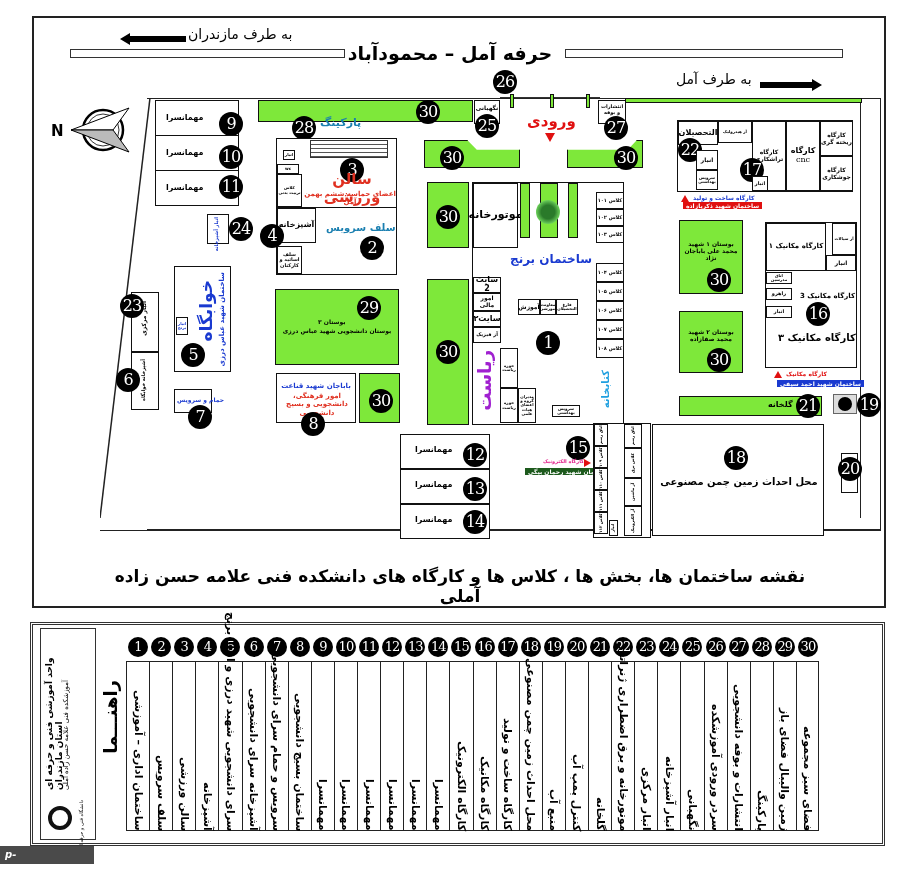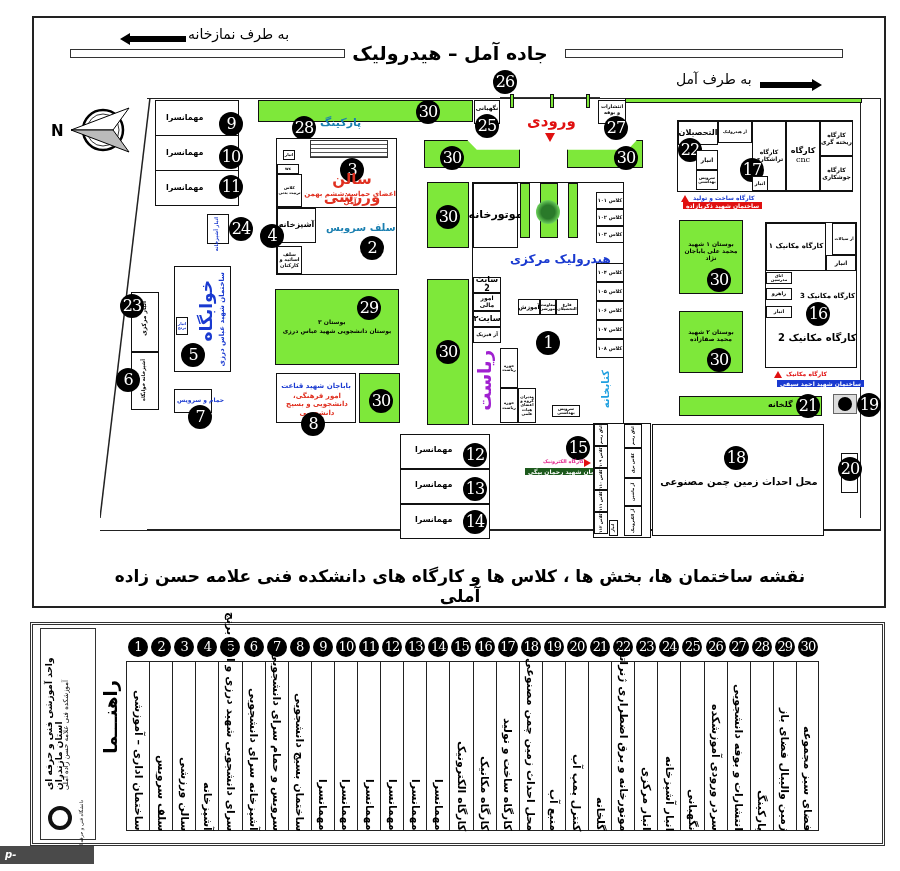--- a/index.html
+++ b/index.html
@@ -14,29 +14,29 @@
 .room{position:absolute;border:1px solid #111;background:#fff;font-size:6px;font-weight:bold;direction:rtl;display:flex;align-items:center;justify-content:center;text-align:center;line-height:1.1}
 .legend-col{position:absolute;top:661px;height:170px;border-left:1px solid #222;display:flex;justify-content:center;padding-top:6px}
 .legend-col span{writing-mode:vertical-rl;font-size:11px;font-weight:bold;direction:rtl;white-space:nowrap}
 .legend-num{position:absolute;top:637px;width:20px;height:20px;border-radius:50%;background:#000;color:#fff;font-family:"DejaVu Serif",serif;font-size:13px;line-height:20px;text-align:center;letter-spacing:-1px}
 </style>
 </head>
 <body>
 
 <div class="abs frame" style="left:32px;top:16px;width:854px;height:592px;"></div>
 
-<div class="abs" style="left:340px;top:42px;width:220px;text-align:center;font-size:19px;font-weight:bold;direction:rtl;">جاده آمل – هیدرولیک</div>
+<div class="abs" style="left:340px;top:42px;width:220px;text-align:center;font-size:19px;font-weight:bold;direction:rtl;">حرفه آمل – محمودآباد</div>
 <div class="abs" style="left:70px;top:49px;width:275px;height:9px;border:1px solid #333;"></div>
 <div class="abs" style="left:565px;top:49px;width:278px;height:9px;border:1px solid #333;"></div>
 <div class="abs" style="left:120px;top:30px;width:66px;height:12px;">
   <svg width="66" height="12">
       <polygon points="0,6 10,0 10,3 66,3 66,9 10,9 10,12" fill="#000"></polygon>
     </svg>
 </div>
-<div class="abs" style="left:188px;top:26px;font-size:14px;direction:rtl;">به طرف نمازخانه</div>
+<div class="abs" style="left:188px;top:26px;font-size:14px;direction:rtl;">به طرف مازندران</div>
 <div class="abs" style="left:676px;top:71px;font-size:14px;direction:rtl;">به طرف آمل</div>
 <div class="abs" style="left:760px;top:76px;width:62px;height:12px;">
   <svg width="62" height="12">
       <polygon points="62,6 52,0 52,3 0,3 0,9 52,9 52,12" fill="#000"></polygon>
     </svg>
 </div>
 
 <div class="abs" style="left:45px;top:100px;width:90px;height:60px;">
   <svg width="90" height="60" viewBox="0 0 90 60">
     <circle cx="58" cy="30" r="20" fill="#fff" stroke="#000" stroke-width="2.5"></circle>
@@ -155,21 +155,21 @@
 <div class="num" style="left:436px;top:205px;">30</div>
 <div class="abs green" style="left:427px;top:279px;width:42px;height:146px;"></div>
 <div class="num" style="left:436px;top:340px;">30</div>
 
 <div class="box" style="left:472px;top:182px;width:152px;height:243px;"></div>
 <div class="room" style="left:473px;top:183px;width:45px;height:65px;font-size:11px;">موتورخانه</div>
 <div class="abs green" style="left:520px;top:183px;width:10px;height:55px;"></div>
 <div class="abs green" style="left:540px;top:183px;width:18px;height:55px;"></div>
 <div class="abs green" style="left:568px;top:183px;width:10px;height:55px;"></div>
 <div class="abs" style="left:536px;top:200px;width:24px;height:24px;border-radius:50%;background:radial-gradient(circle,#2a7a2a 40%,#6bcf5a 70%);"></div>
-<div class="abs" style="left:510px;top:252px;color:#1a3ad0;font-size:12px;font-weight:bold;direction:rtl;">هیدرولیک مرکزی</div>
+<div class="abs" style="left:510px;top:252px;color:#1a3ad0;font-size:12px;font-weight:bold;direction:rtl;">ساختمان برنج</div>
 <div class="room" style="left:473px;top:277px;width:28px;height:16px;font-size:8px;">سایت 2</div>
 <div class="room" style="left:473px;top:293px;width:28px;height:18px;font-size:6px;">امور مالی</div>
 <div class="room" style="left:473px;top:311px;width:28px;height:16px;font-size:8px;">سایت۲</div>
 <div class="room" style="left:473px;top:327px;width:28px;height:16px;font-size:5px;">آز فیزیک</div>
 <div class="abs vt" style="left:474px;top:350px;color:#a020d0;font-size:18px;font-weight:bold;">ریاست</div>
 <div class="room" style="left:500px;top:348px;width:18px;height:40px;font-size:4px;">حوزه ریاست</div>
 <div class="room" style="left:500px;top:388px;width:18px;height:35px;font-size:4px;">حوزه ریاست</div>
 <div class="room" style="left:518px;top:388px;width:18px;height:35px;font-size:4px;">مدیران گروه و اعضای هیات علمی</div>
 <div class="room" style="left:518px;top:299px;width:22px;height:16px;font-size:6px;">آموزش</div>
 <div class="room" style="left:540px;top:299px;width:16px;height:16px;font-size:4px;">معاونت آموزشی</div>
@@ -218,21 +218,21 @@
 
 <div class="box" style="left:765px;top:222px;width:92px;height:146px;"></div>
 <div class="room" style="left:766px;top:223px;width:60px;height:48px;font-size:7px;">کارگاه مکانیک ۱</div>
 <div class="room" style="left:832px;top:223px;width:24px;height:32px;font-size:4px;">آز سیالات</div>
 <div class="room" style="left:826px;top:255px;width:30px;height:16px;font-size:6px;">انبار</div>
 <div class="room" style="left:766px;top:272px;width:26px;height:12px;font-size:4px;">اتاق مدرسین</div>
 <div class="room" style="left:766px;top:288px;width:26px;height:12px;font-size:5px;">راهرو</div>
 <div class="room" style="left:766px;top:306px;width:26px;height:12px;font-size:5px;">انبار</div>
 <div class="abs" style="left:800px;top:292px;font-size:7px;font-weight:bold;direction:rtl;">کارگاه مکانیک 3</div>
 <div class="num" style="left:806px;top:302px;">16</div>
-<div class="abs" style="left:778px;top:332px;font-size:10px;font-weight:bold;direction:rtl;">کارگاه مکانیک 2</div>
+<div class="abs" style="left:778px;top:332px;font-size:10px;font-weight:bold;direction:rtl;">کارگاه مکانیک ۳</div>
 <div class="abs" style="left:774px;top:371px;width:0;height:0;border-left:4px solid transparent;border-right:4px solid transparent;border-bottom:7px solid #e01010;"></div>
 <div class="abs" style="left:786px;top:370px;color:#e01010;font-size:6px;font-weight:bold;direction:rtl;">کارگاه مکانیک</div>
 <div class="abs" style="left:777px;top:380px;background:#1a3ad0;color:#fff;font-size:6px;font-weight:bold;padding:0 3px;direction:rtl;">ساختمان شهید احمد سیفی</div>
 
 <div class="abs green" style="left:679px;top:396px;width:143px;height:20px;"></div>
 <div class="abs" style="left:768px;top:400px;font-size:8px;font-weight:bold;direction:rtl;">گلخانه</div>
 <div class="num" style="left:796px;top:394px;">21</div>
 <div class="abs" style="left:833px;top:394px;width:24px;height:20px;border:1.5px solid #666;background:#ddd;display:flex;align-items:center;justify-content:center;">
     <div style="width:14px;height:14px;border-radius:50%;background:#000;"></div>
   </div>

